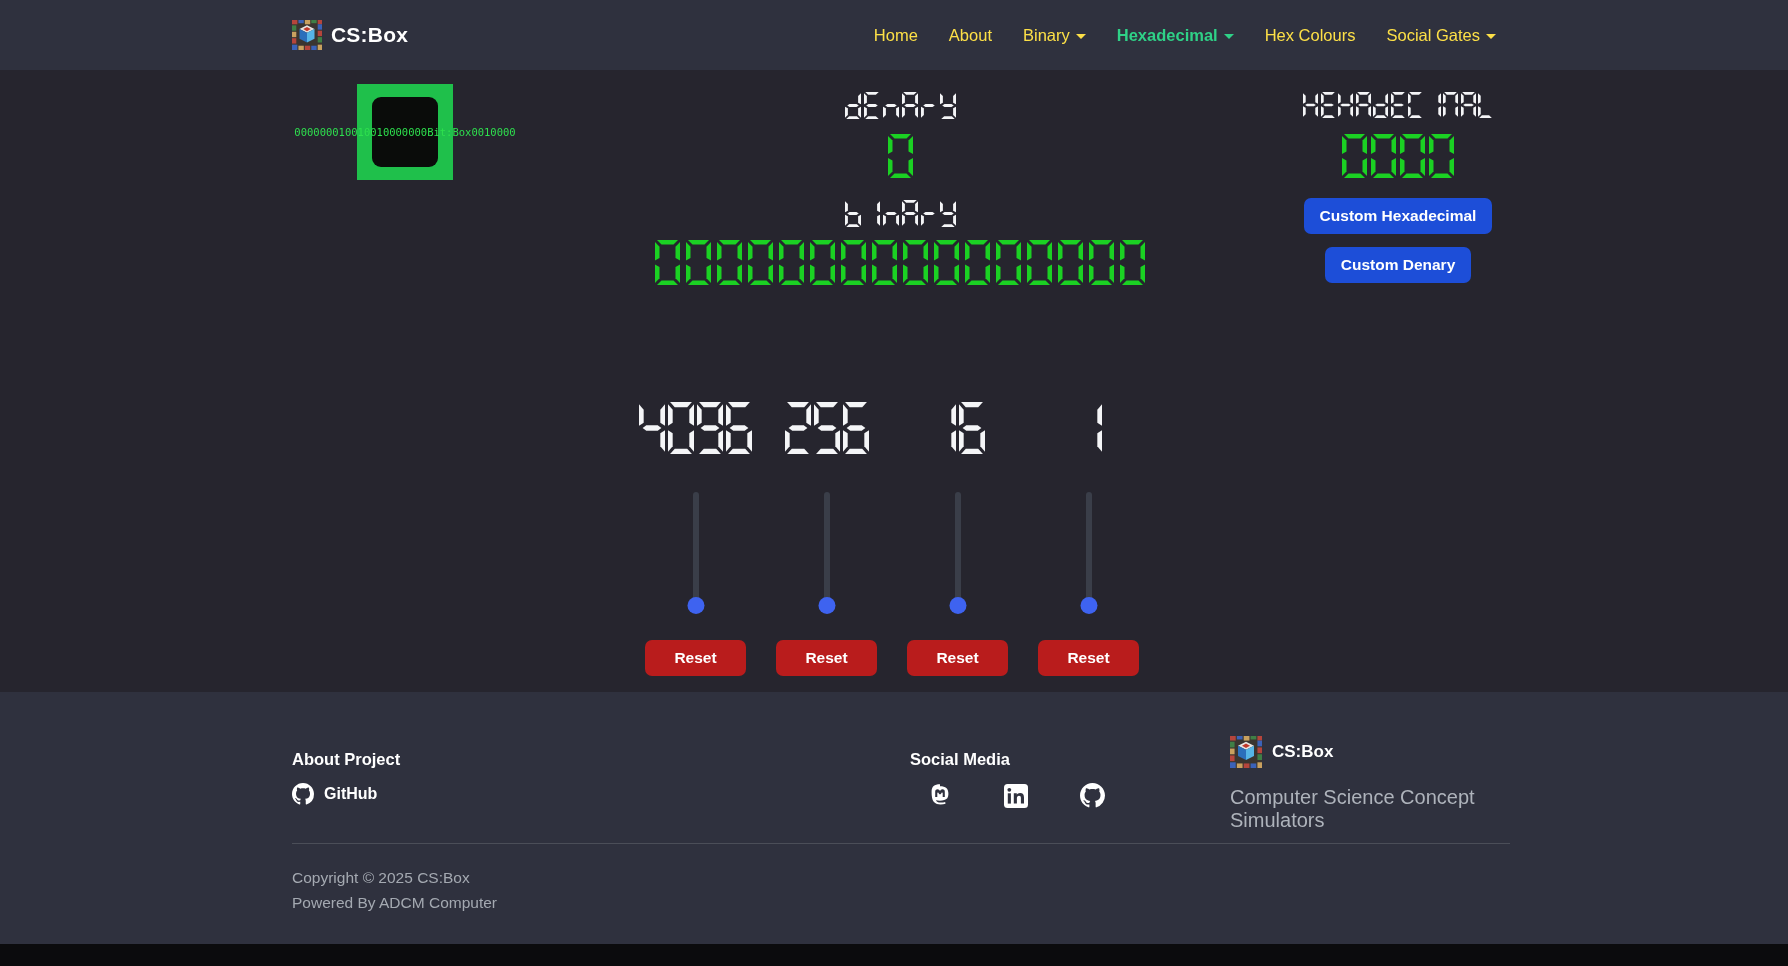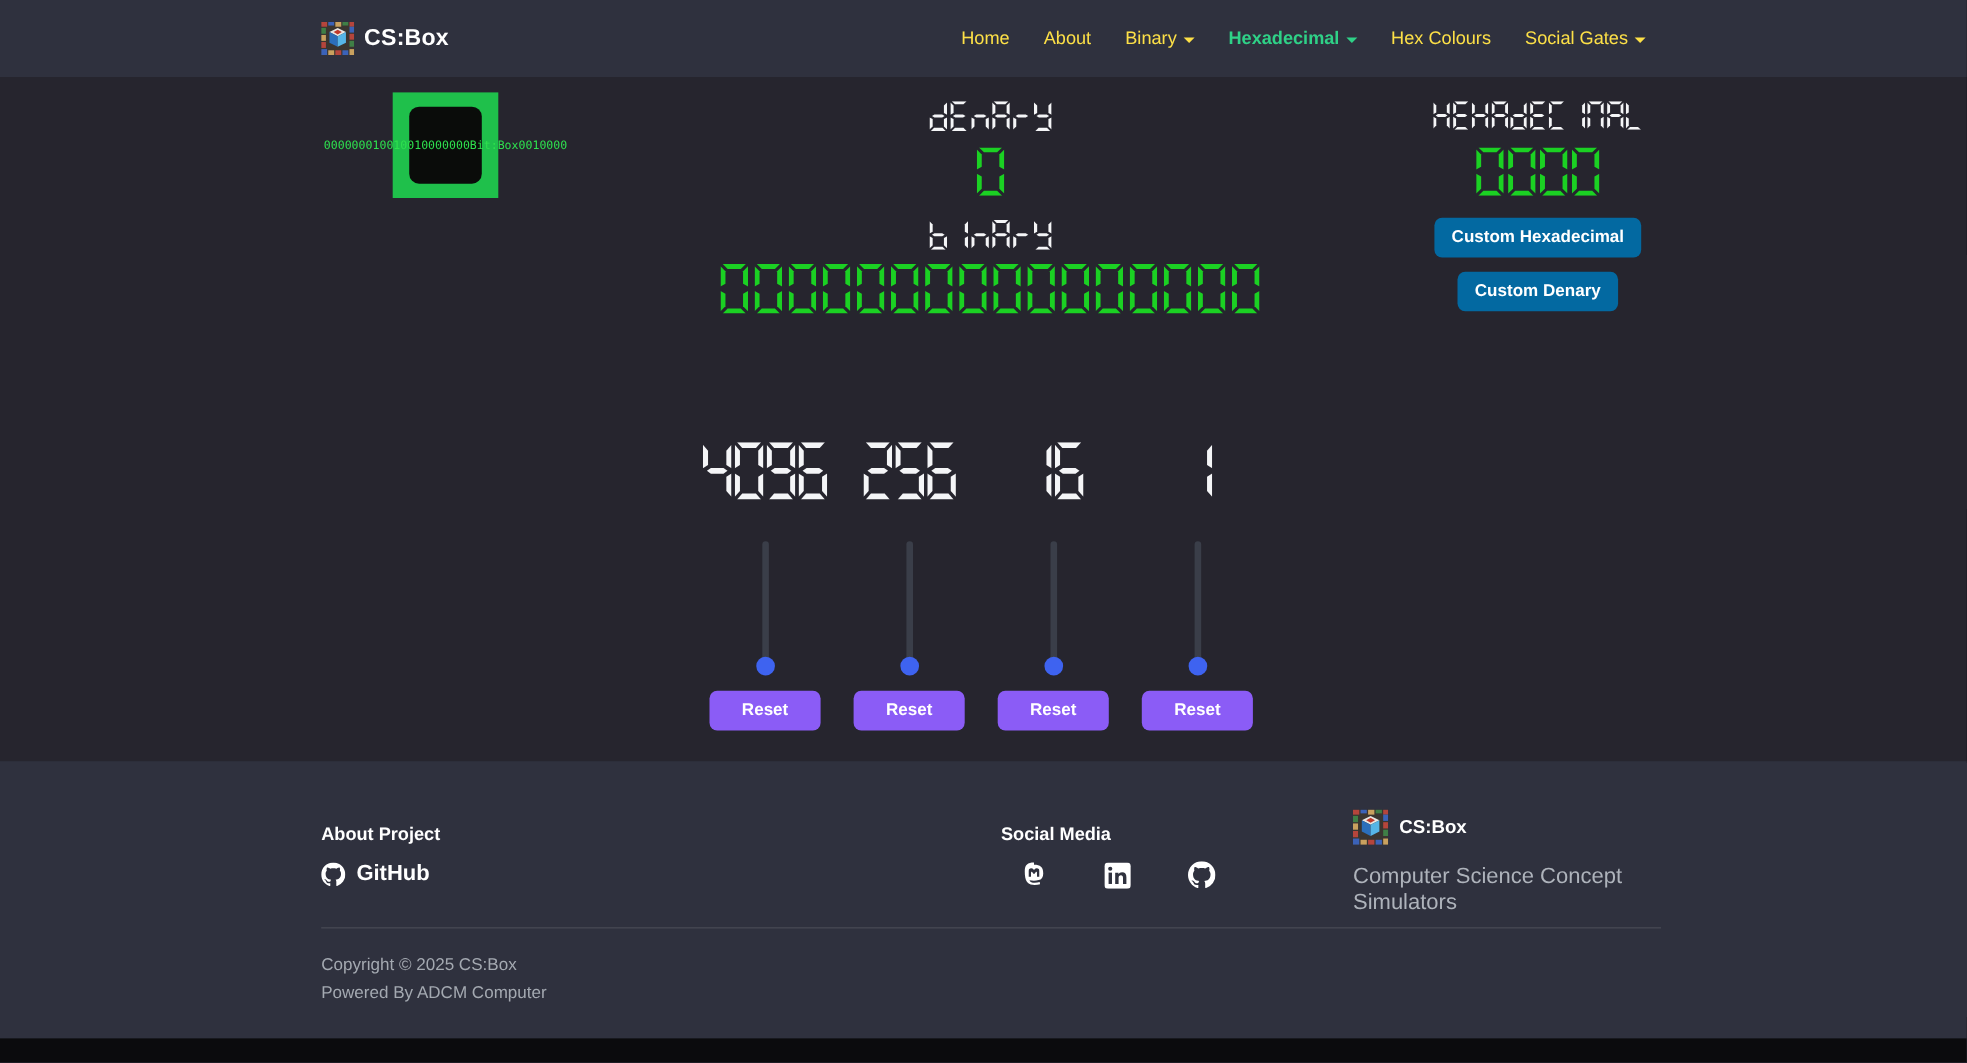--- a/index.html
+++ b/index.html
@@ -24,36 +24,36 @@
   .bitbox-row { color:#2ee04e; font-family:"DejaVu Sans Mono", monospace; font-size:10.5px; line-height:12px; white-space:pre; }
 
   .seg-row { display:flex; align-items:flex-end; justify-content:center; }
   .seg { display:block; }
 
   .center-col { position:absolute; left:560px; width:680px; }
   .row-abs { position:absolute; left:0; width:100%; }
 
   .hex-col { position:absolute; left:1248px; width:300px; }
 
-  .btn-primary { display:inline-block; background:#0369a1; color:#ffffff; font-weight:bold; font-size:15.5px; border:none; border-radius:7px; padding:9px 16px; cursor:pointer; font-family:"Liberation Sans", sans-serif; }
+  .btn-primary { display:inline-block; background:#1d4ed8; color:#ffffff; font-weight:bold; font-size:15.5px; border:none; border-radius:7px; padding:9px 16px; cursor:pointer; font-family:"Liberation Sans", sans-serif; }
 
   
   .sliders { position:absolute; left:630px; top:332px; width:525px; display:flex; }
   .slider-col { width:131px; display:flex; flex-direction:column; align-items:center; }
   .slider-track-wrap { position:relative; margin-top:38px; width:18px; height:114px; display:flex; justify-content:center; cursor:pointer; }
   .slider-track { width:6px; height:114px; background:#3a3e49; border-radius:3px; }
   .slider-thumb { position:absolute; left:50%; transform:translateX(-50%); bottom:-8px; width:17px; height:17px; border-radius:50%; background:#3e63f0; }
-  .btn-reset { margin-top:22px; background:#8b5cf6; color:#ffffff; font-weight:bold; font-size:15.5px; border:none; border-radius:7px; padding:9px 29px; cursor:pointer; font-family:"Liberation Sans", sans-serif; }
+  .btn-reset { margin-top:34px; background:#b91c1c; color:#ffffff; font-weight:bold; font-size:15.5px; border:none; border-radius:7px; padding:9px 29px; cursor:pointer; font-family:"Liberation Sans", sans-serif; }
 
   
   .footer { position:absolute; top:692px; left:0; width:100%; height:292px; background:#2f313e; color:#e7e8ec; }
   .footer-inner { position:relative; width:1204px; height:100%; margin:0 auto; }
   .footer-heading { font-size:16.5px; font-weight:bold; color:#ffffff; }
   .about-block { position:absolute; left:0; top:58px; }
-  .github-link { margin-top:14px; display:flex; align-items:center; gap:10px; color:#ffffff; font-weight:bold; font-size:20px; cursor:pointer; text-decoration:none; }
+  .github-link { margin-top:14px; display:flex; align-items:center; gap:10px; color:#ffffff; font-weight:bold; font-size:16px; cursor:pointer; text-decoration:none; }
   .social-block { position:absolute; left:618px; top:58px; }
   .social-icons { margin-top:14px; margin-left:18px; display:flex; align-items:center; gap:52px; }
   .social-icon { cursor:pointer; display:flex; }
   .csbox-block { position:absolute; left:938px; top:44px; }
   .csbox-brand-row { display:flex; align-items:center; gap:10px; }
   .csbox-brand-name { color:#ffffff; font-weight:bold; font-size:17px; }
   .csbox-tagline { margin-top:18px; color:#aeb3bb; font-size:20px; }
   .footer-divider { position:absolute; left:0; top:151px; width:1218px; height:0; border-top:1px solid #4b4e58; }
   .copyright { position:absolute; left:0; top:173px; color:#a4a9b1; font-size:15.5px; line-height:25px; }
   .bottom-strip { position:absolute; left:0; bottom:0; width:100%; height:22px; background:#0b0b0d; }

